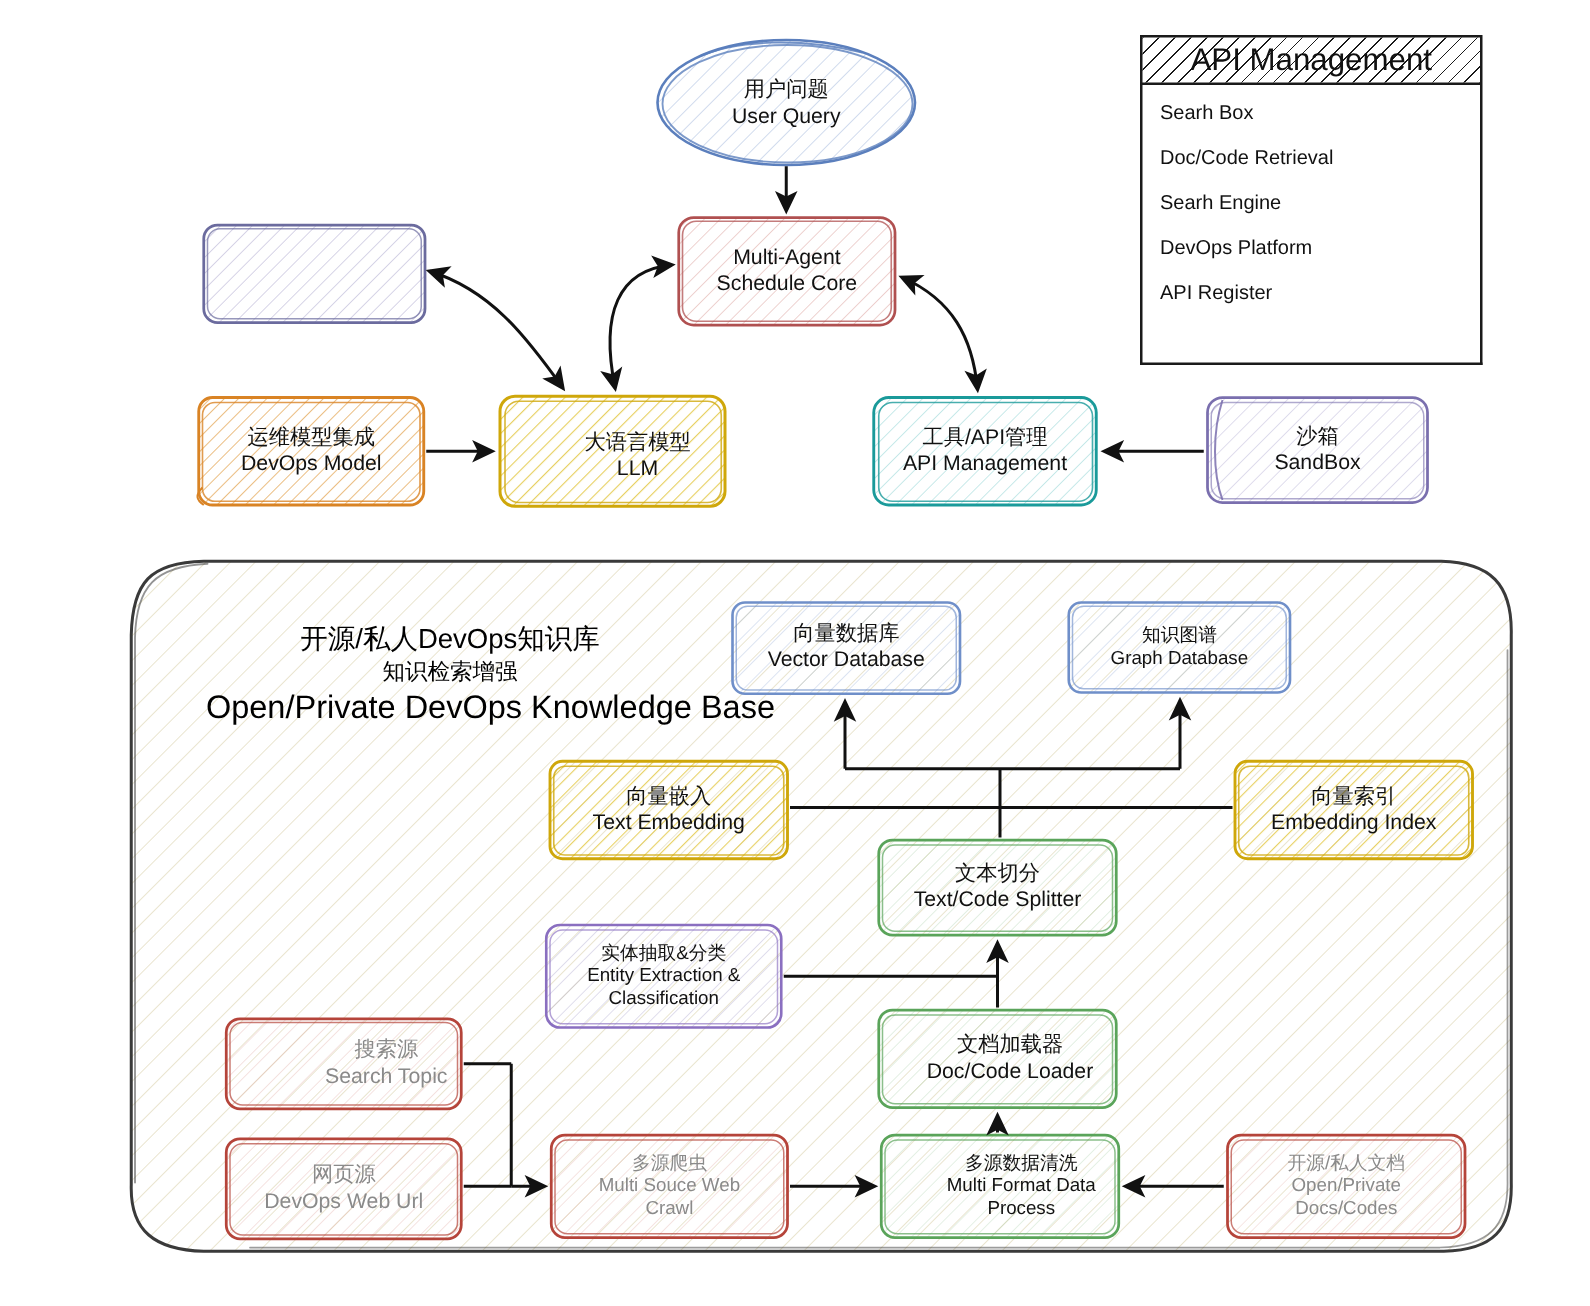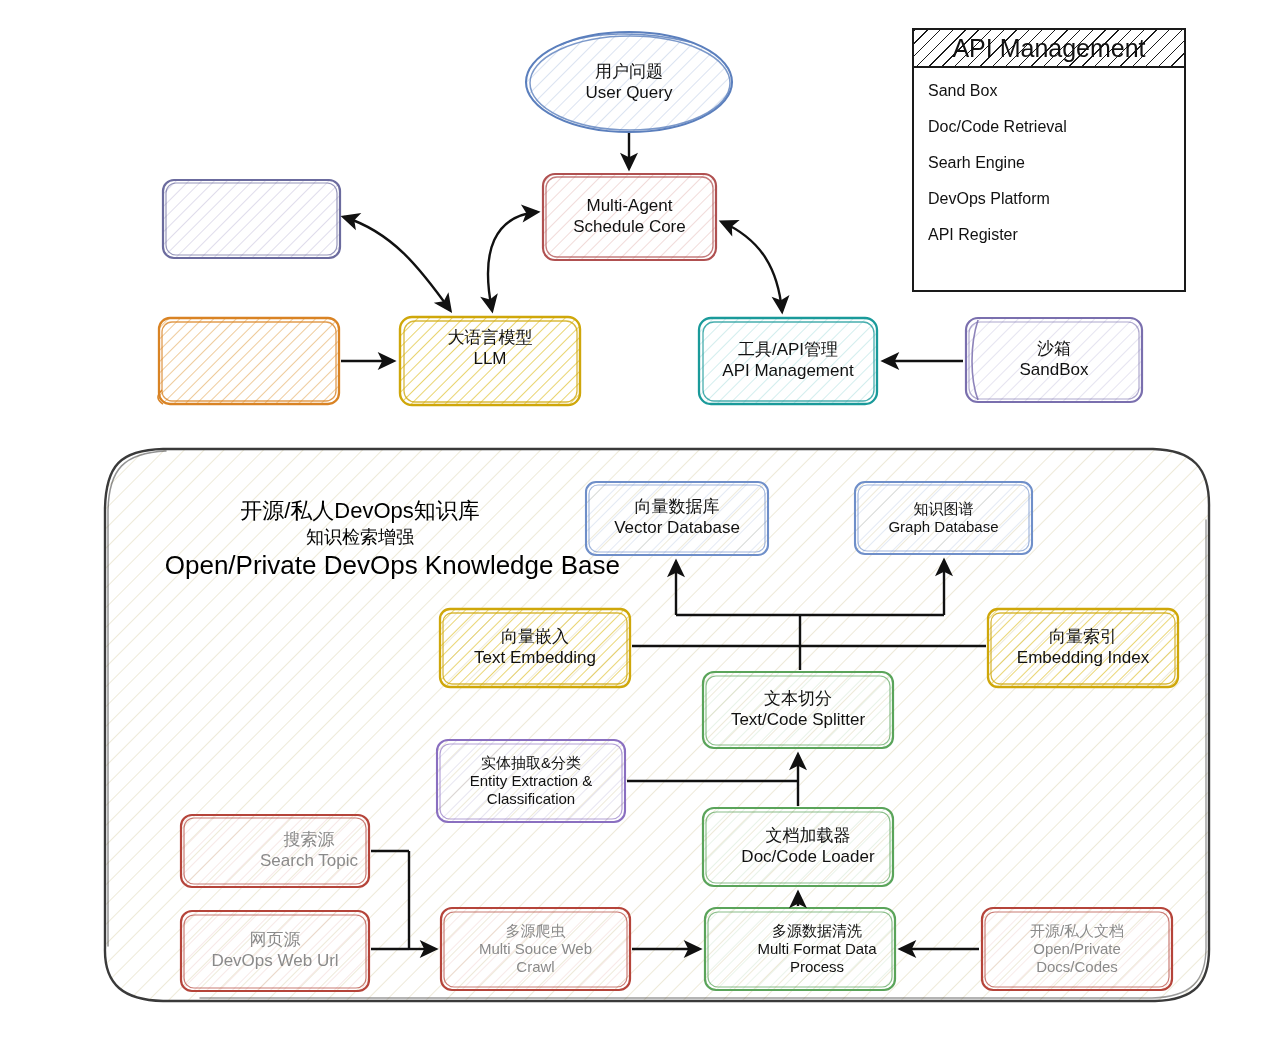--- a/index.html
+++ b/index.html
@@ -304,22 +304,26 @@
       <span class="l-cn">用户问题</span>
       <span class="l-en">User Query</span>
     </div>
 
     <div class="node-label" style="left:543px;top:190px;width:173px;height:54px;">
       <span class="l-en">Multi-Agent</span>
       <span class="l-en">Schedule Core</span>
     </div>
 
 
-
-    <div class="node-label" style="left:400px;top:322px;width:180px;height:54px;">
+    <div class="node-label" style="left:159px;top:334px;width:180px;height:54px;">
+      <span class="l-cn">运维模型集成</span>
+      <span class="l-en">DevOps Model</span>
+    </div>
+
+    <div class="node-label" style="left:400px;top:338px;width:180px;height:54px;padding-left:20px;">
       <span class="l-cn">大语言模型</span>
       <span class="l-en">LLM</span>
     </div>
 
     <div class="node-label" style="left:699px;top:334px;width:178px;height:54px;">
       <span class="l-cn">工具/API管理</span>
       <span class="l-en">API Management</span>
     </div>
 
     <div class="node-label" style="left:966px;top:333px;width:176px;height:54px;">
@@ -390,21 +394,21 @@
       <span class="l-en">Open/Private</span>
       <span class="l-en">Docs/Codes</span>
     </div>
   </div>
 
   <div id="api-panel">
     <div class="api-head">
       <span>API Management</span>
     </div>
     <div class="api-body">
-      <div class="api-item">Sand Box</div>
+      <div class="api-item">Searh Box</div>
       <div class="api-item">Doc/Code Retrieval</div>
       <div class="api-item">Searh Engine</div>
       <div class="api-item">DevOps Platform</div>
       <div class="api-item">API  Register</div>
     </div>
   </div>
 
 </div>
 
 </body></html>

